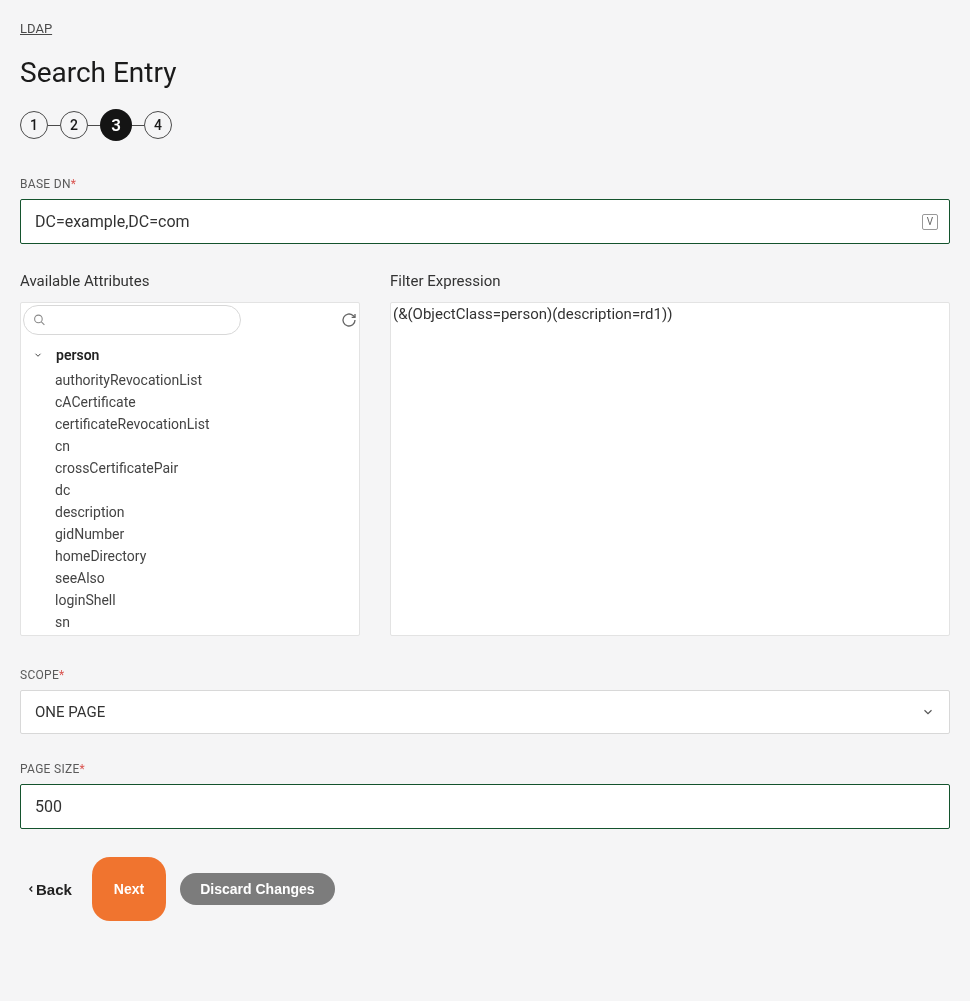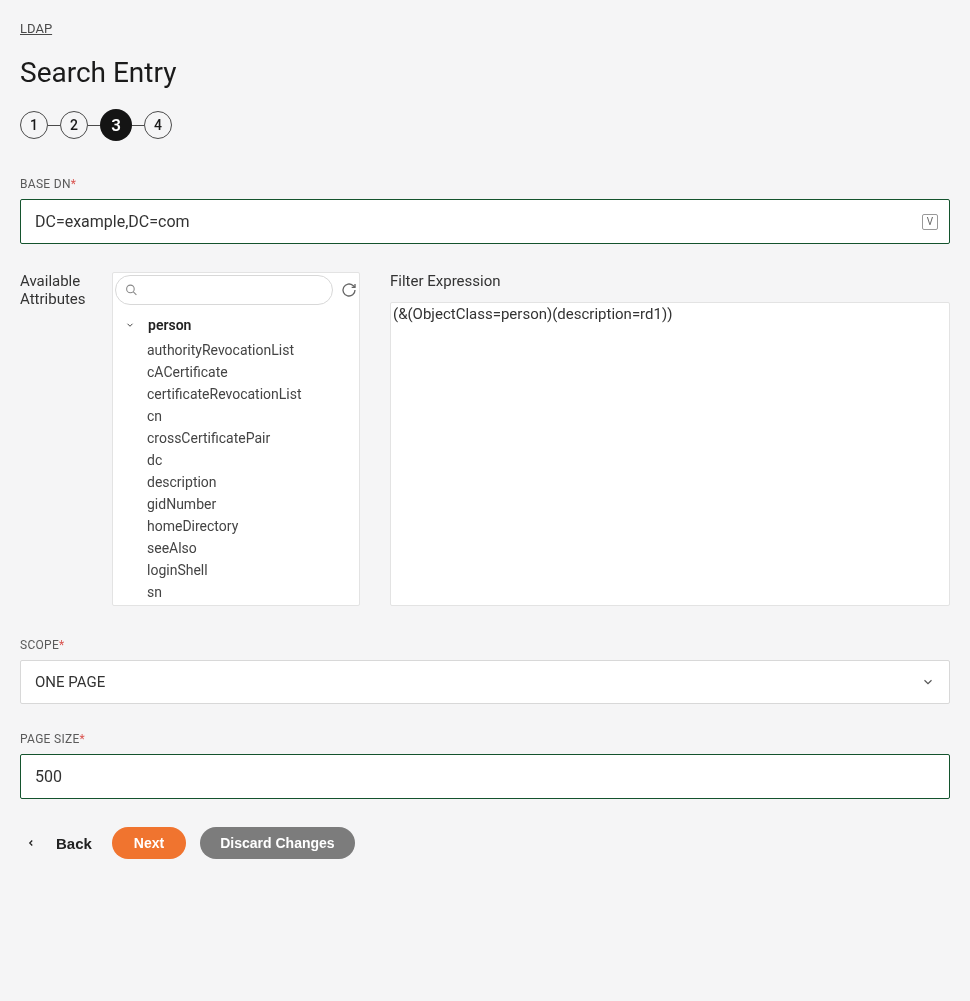--- a/index.html
+++ b/index.html
@@ -92,21 +92,21 @@
     font-size: 10px;
     color: #666;
     cursor: pointer;
   }
   .row2 {
     display: flex;
     gap: 30px;
     margin-bottom: 32px;
     align-items: stretch;
   }
-  .col-left { width: 340px; display:flex; flex-direction:row; }
+  .col-left { width: 340px; display:flex; flex-direction:column; }
   .col-right { flex: 1; display:flex; flex-direction:column; }
   .section-label {
     font-size: 15px;
     color: #333;
     margin-bottom: 12px;
     font-weight: 400;
   }
   .panel {
     border: 1px solid #e3e3e3;
     background: #fff;
@@ -194,31 +194,31 @@
     margin-top: 24px;
   }
   .btn-back {
     background: transparent;
     border: none;
     font-size: 15px;
     font-weight: 600;
     color: #222;
     display: flex;
     align-items: center;
-    gap: 20px;
+    gap: 0;
     cursor: pointer;
     padding: 6px 6px;
   }
   .btn-next {
     background: #f0742f;
     border: none;
     color: #fff;
     font-size: 14px;
     font-weight: 600;
-    padding: 8px 22px;
+    padding: 24px 22px;
     border-radius: 18px;
     cursor: pointer;
   }
   .btn-discard {
     background: #7c7c7c;
     border: none;
     color: #fff;
     font-size: 14px;
     font-weight: 600;
     padding: 8px 20px;

